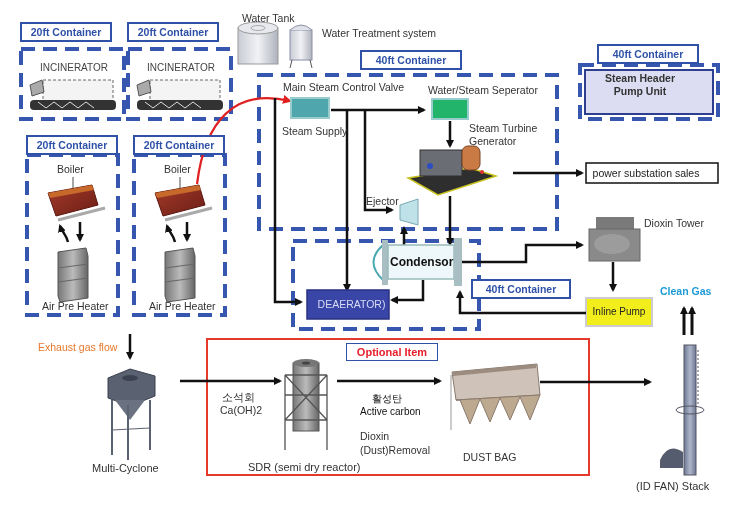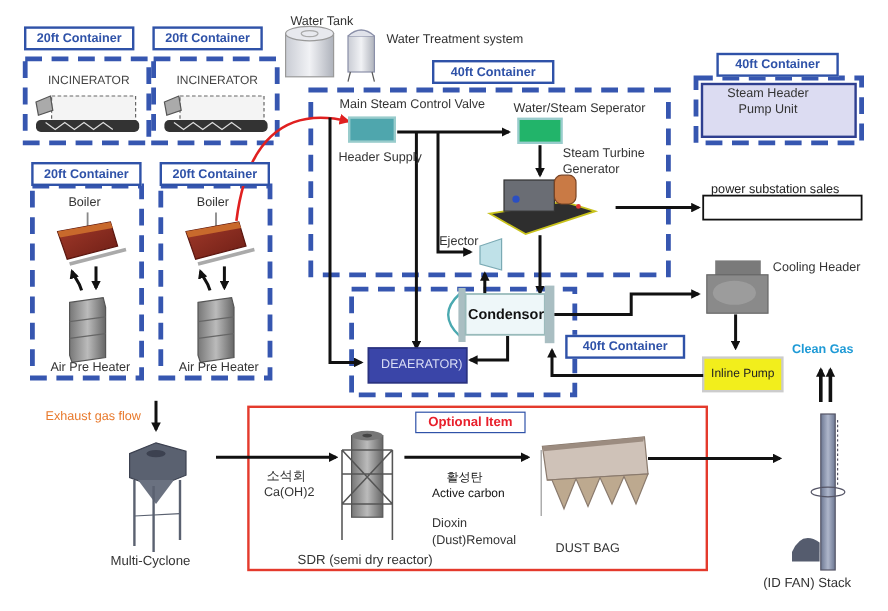--- a/index.html
+++ b/index.html
@@ -231,38 +231,38 @@
 <div class="ctag" style="left:471px;top:279px;width:96px;">40ft Container</div>
 <div class="ctag" style="left:597px;top:44px;width:98px;">40ft Container</div>
 
 <div class="lbl" style="left:40px;top:62px;font-size:10px;color:#444;">INCINERATOR</div>
 <div class="lbl" style="left:147px;top:62px;font-size:10px;color:#444;">INCINERATOR</div>
 <div class="lbl" style="left:57px;top:163px;">Boiler</div>
 <div class="lbl" style="left:164px;top:163px;">Boiler</div>
 <div class="lbl" style="left:42px;top:300px;">Air Pre Heater</div>
 <div class="lbl" style="left:149px;top:300px;">Air Pre Heater</div>
 
-<div class="lbl center" style="left:585px;top:72px;width:110px;line-height:13px;">
+<div class="lbl center" style="left:585px;top:72px;width:110px;line-height:13px;font-weight:bold;">
   <div>Steam Header</div>
   <div>Pump Unit</div>
 </div>
 
 <div class="lbl" style="left:242px;top:12px;">Water Tank</div>
 <div class="lbl" style="left:322px;top:27px;">Water Treatment system</div>
 <div class="lbl" style="left:283px;top:81px;">Main Steam Control Valve</div>
-<div class="lbl" style="left:282px;top:125px;">Header Supply</div>
+<div class="lbl" style="left:282px;top:125px;">Steam Supply</div>
 <div class="lbl" style="left:428px;top:84px;">Water/Steam Seperator</div>
 <div class="lbl" style="left:469px;top:122px;">Steam Turbine</div>
 <div class="lbl" style="left:469px;top:135px;">Generator</div>
 <div class="lbl" style="left:366px;top:195px;">Ejector</div>
 <div class="lbl" style="left:390px;top:256px;font-weight:bold;font-size:12px;color:#111;">Condensor</div>
 <div class="lbl center" style="left:307px;top:298px;width:89px;color:#d8dcf5;font-size:10.5px;">DEAERATOR)</div>
-<div class="lbl" style="left:644px;top:217px;">Cooling Header</div>
+<div class="lbl" style="left:644px;top:217px;">Dioxin Tower</div>
 <div class="lbl center" style="left:586px;top:306px;width:66px;font-size:10px;color:#222;">Inline Pump</div>
-<div class="lbl center" style="left:586px;top:152px;width:120px;font-size:10.5px;color:#222;">power substation sales</div>
+<div class="lbl center" style="left:586px;top:167px;width:120px;font-size:10.5px;color:#222;">power substation sales</div>
 
 <div class="lbl" style="left:38px;top:341px;color:#e8792c;font-size:10.5px;">Exhaust gas flow</div>
 <div class="lbl" style="left:92px;top:462px;font-size:11px;">Multi-Cyclone</div>
 <div class="lbl" style="left:222px;top:391px;font-size:11px;">소석회</div>
 <div class="lbl" style="left:220px;top:404px;font-size:10.5px;">Ca(OH)2</div>
 <div class="lbl" style="left:248px;top:461px;font-size:11px;">SDR (semi dry reactor)</div>
 <div class="lbl" style="left:372px;top:393px;font-size:10px;color:#111;">활성탄</div>
 <div class="lbl" style="left:360px;top:406px;font-size:10px;color:#111;">Active carbon</div>
 <div class="lbl" style="left:360px;top:430px;font-size:10.5px;">Dioxin</div>
 <div class="lbl" style="left:360px;top:444px;font-size:10.5px;">(Dust)Removal</div>

